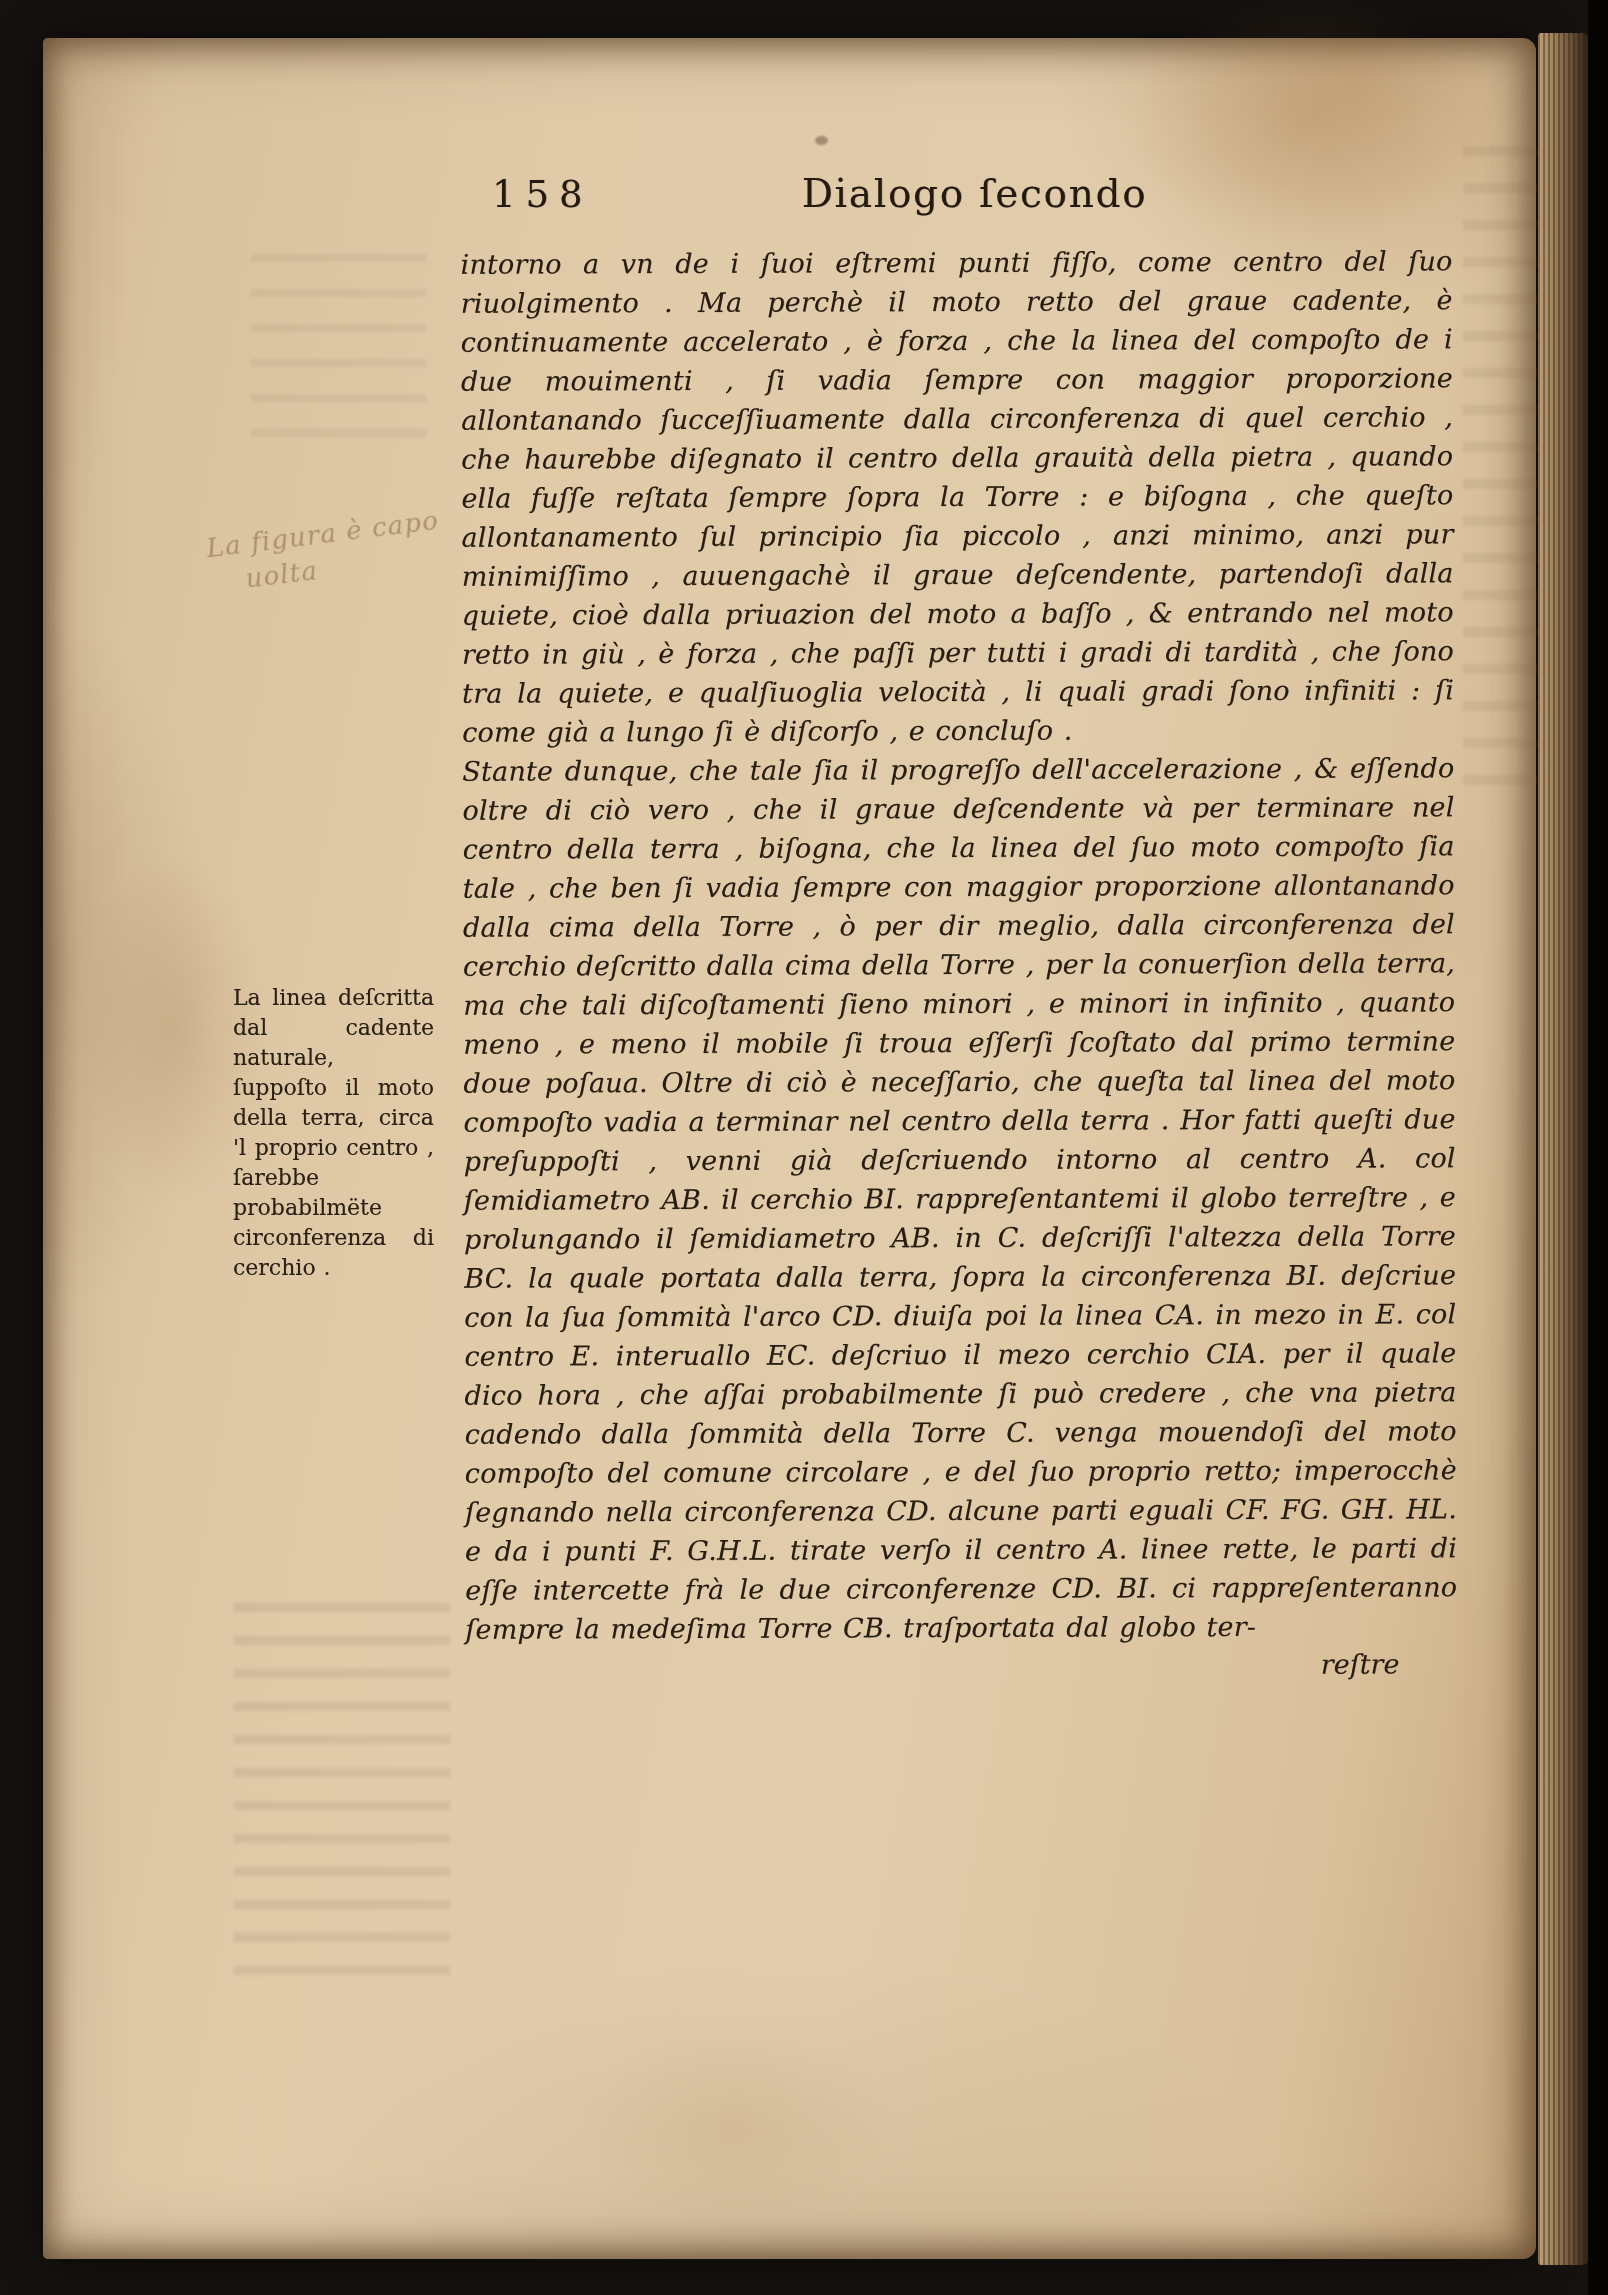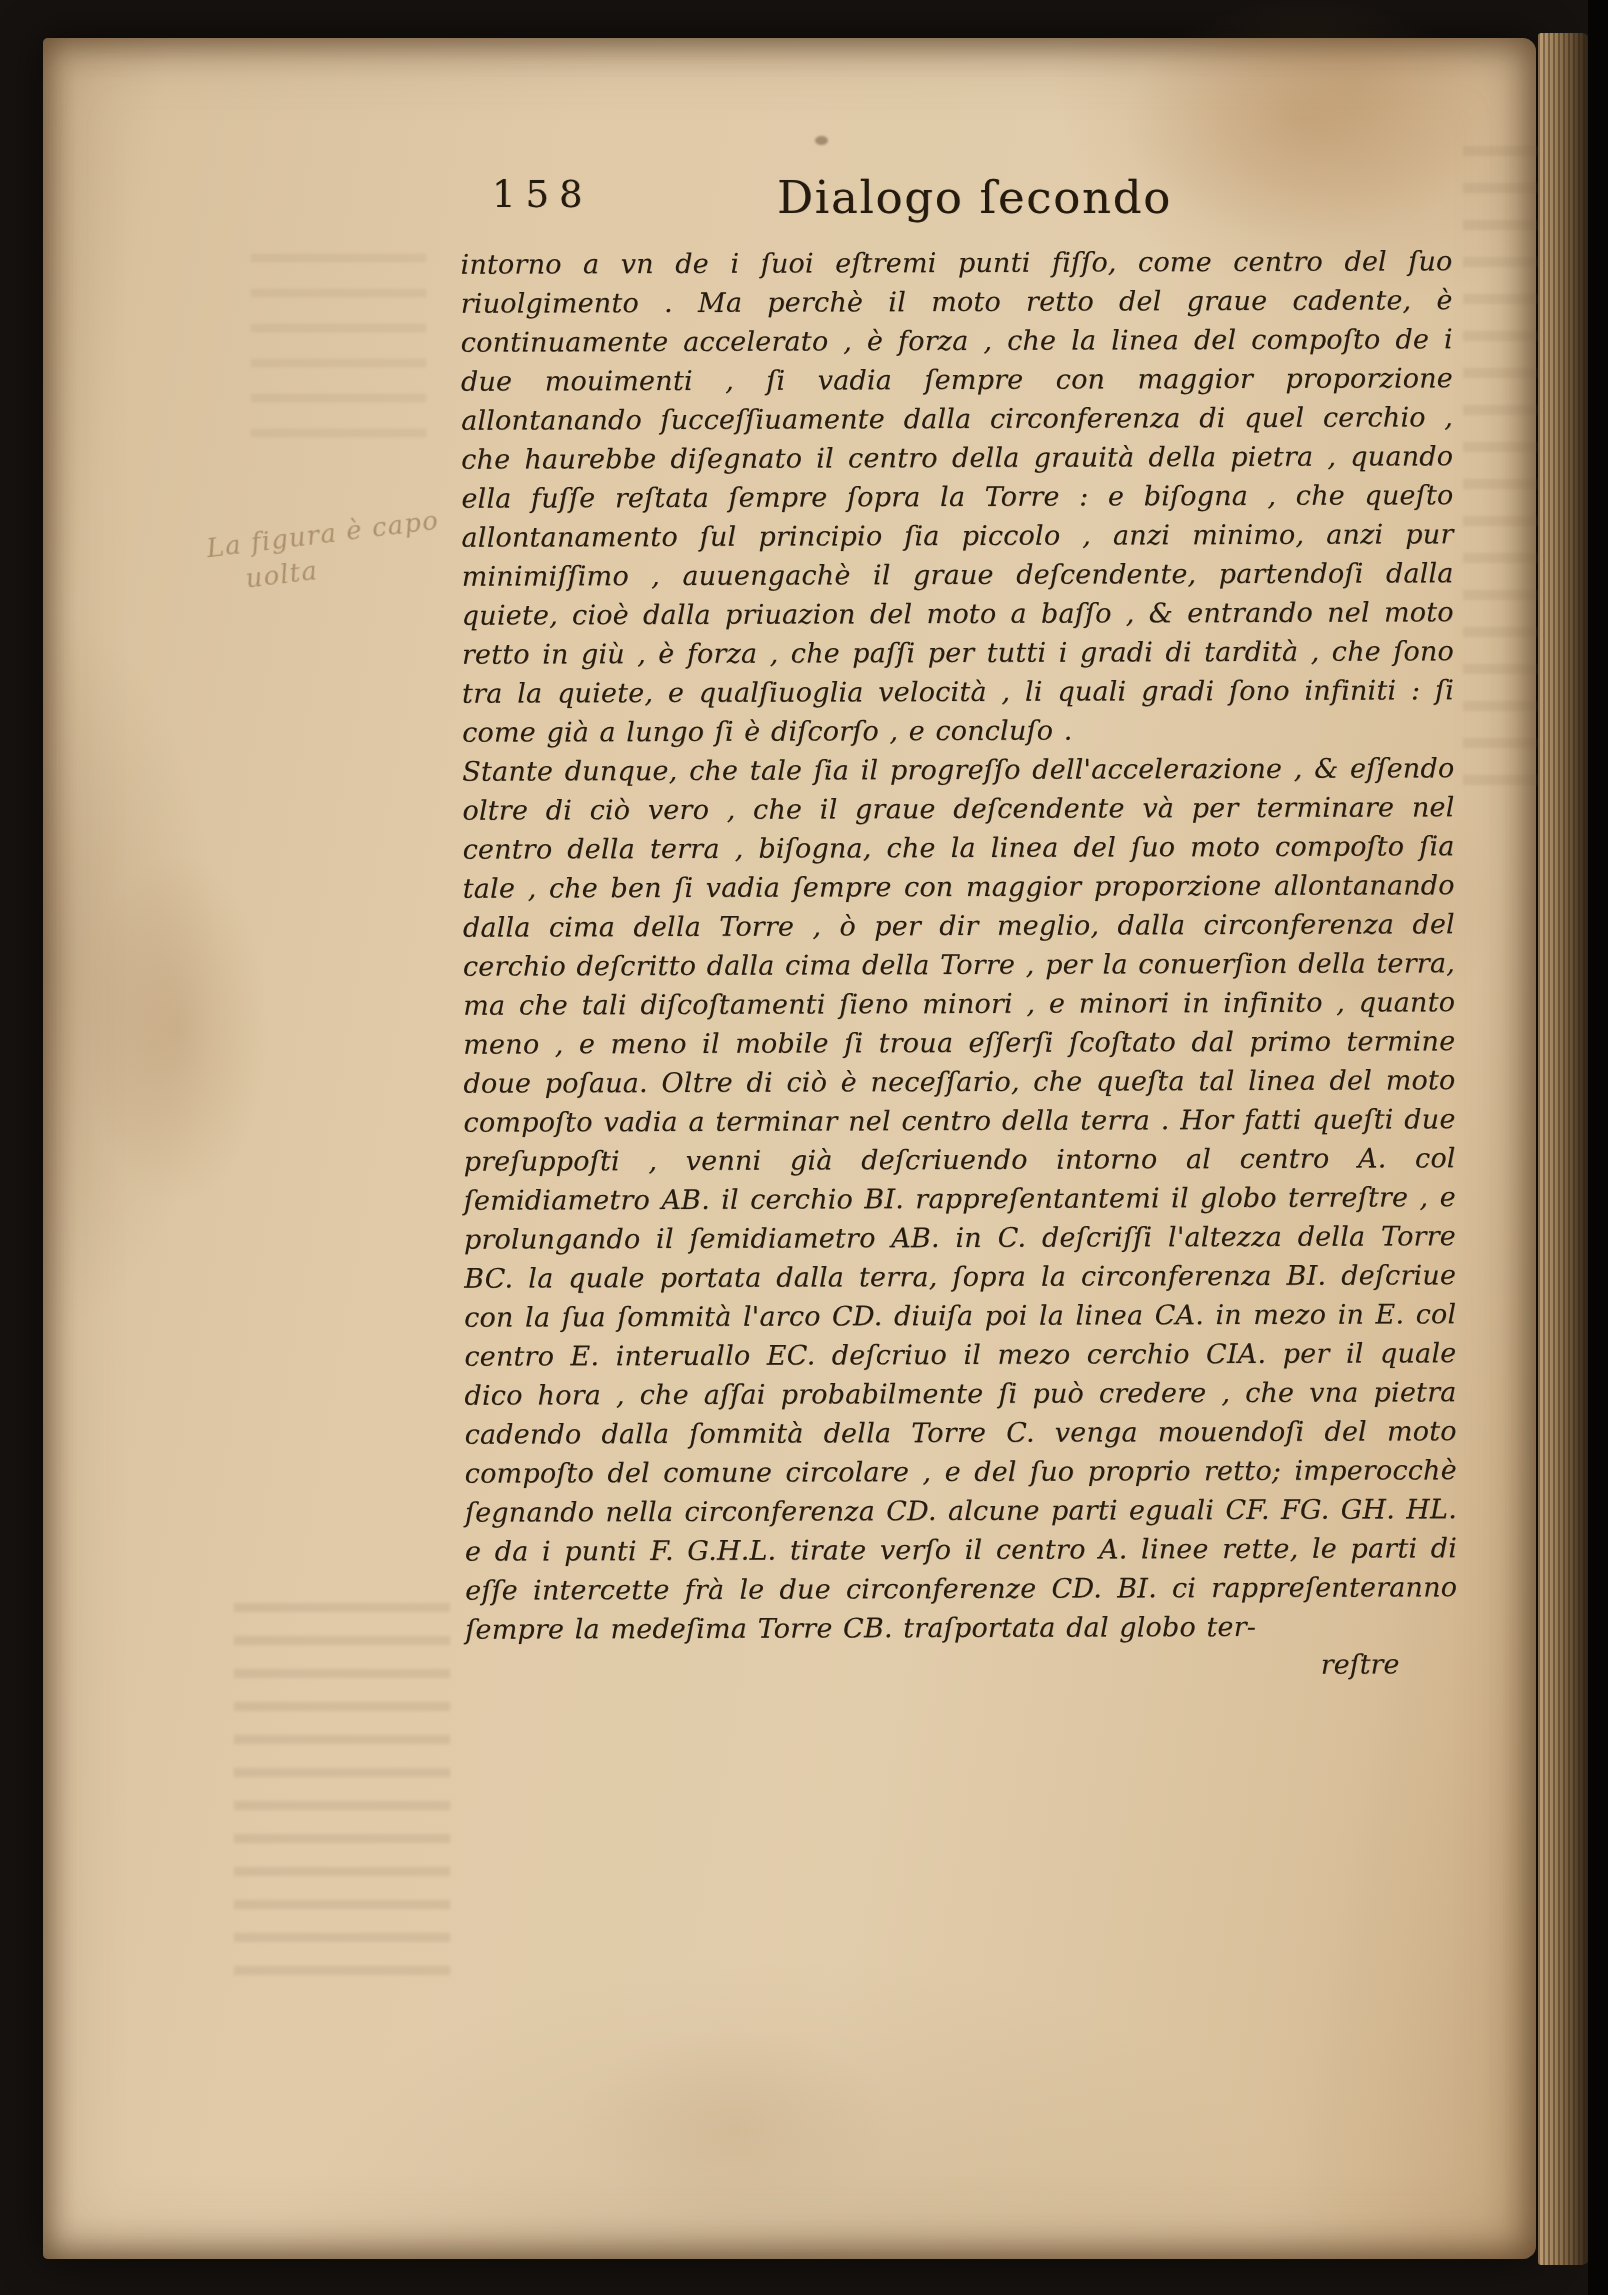--- a/index.html
+++ b/index.html
@@ -64,21 +64,21 @@
     color: #241a0e;
     text-shadow: 0.4px 0.4px 0.7px rgba(40,28,14,0.4);
     margin-left: 33px;
   }
   .running-header {
     position: absolute;
     left: 707px;
     top: 133px;
     width: 449px;
     text-align: center;
-    font-size: 45px;
+    font-size: 39px;
     letter-spacing: 1.7px;
     color: #241a0e;
     text-shadow: 0.4px 0.4px 0.7px rgba(40,28,14,0.4);
   }
   .text-block {
     position: absolute;
     left: 420px;
     top: 205px;
     width: 992px;
     color: #271c10;
@@ -173,20 +173,21 @@
 
     <div class="page-number">158</div>
     <div class="running-header">Dialogo ſecondo</div>
 
     <div class="text-block">
       <p class="para">intorno a vn de i ſuoi eſtremi punti fiſſo, come centro del ſuo riuolgimento . Ma perchè il moto retto del graue cadente, è continuamente accelerato , è forza , che la linea del compoſto de i due mouimenti , ſi vadia ſempre con maggior proporzione allontanando ſucceſſiuamente dalla circonferenza di quel cerchio , che haurebbe diſegnato il centro della grauità della pietra , quando ella fuſſe reſtata ſempre ſopra la Torre : e biſogna , che queſto allontanamento ſul principio ſia piccolo , anzi minimo, anzi pur minimiſſimo , auuengachè il graue deſcendente, partendoſi dalla quiete, cioè dalla priuazion del moto a baſſo , &amp; entrando nel moto retto in giù , è forza , che paſſi per tutti i gradi di tardità , che ſono tra la quiete, e qualſiuoglia velocità , li quali gradi ſono infiniti : ſi come già a lungo ſi è diſcorſo , e concluſo .</p>
       <p class="para">Stante dunque, che tale ſia il progreſſo dell'accelerazione , &amp; eſſendo oltre di ciò vero , che il graue deſcendente và per terminare nel centro della terra , biſogna, che la linea del ſuo moto compoſto ſia tale , che ben ſi vadia ſempre con maggior proporzione allontanando dalla cima della Torre , ò per dir meglio, dalla circonferenza del cerchio deſcritto dalla cima della Torre , per la conuerſion della terra, ma che tali diſcoſtamenti ſieno minori , e minori in infinito , quanto meno , e meno il mobile ſi troua eſſerſi ſcoſtato dal primo termine doue poſaua. Oltre di ciò è neceſſario, che queſta tal linea del moto compoſto vadia a terminar nel centro della terra . Hor fatti queſti due preſuppoſti , venni già deſcriuendo intorno al centro A. col ſemidiametro AB. il cerchio BI. rappreſentantemi il globo terreſtre , e prolungando il ſemidiametro AB. in C. deſcriſſi l'altezza della Torre BC. la quale portata dalla terra, ſopra la circonferenza BI. deſcriue con la ſua ſommità l'arco CD. diuiſa poi la linea CA. in mezo in E. col centro E. interuallo EC. deſcriuo il mezo cerchio CIA. per il quale dico hora , che aſſai probabilmente ſi può credere , che vna pietra cadendo dalla ſommità della Torre C. venga mouendoſi del moto compoſto del comune circolare , e del ſuo proprio retto; imperocchè ſegnando nella circonferenza CD. alcune parti eguali CF. FG. GH. HL. e da i punti F. G.H.L. tirate verſo il centro A. linee rette, le parti di eſſe intercette frà le due circonferenze CD. BI. ci rappreſenteranno ſempre la medeſima Torre CB. traſportata dal globo ter-</p>
       <div class="catchword">reſtre</div>
     </div>
 
+    <div class="margin-note">La linea deſcritta dal cadente naturale, ſuppoſto il moto della terra, circa 'l proprio centro , ſarebbe probabilmëte circonferenza di cerchio .</div>
 
   </div>
 
   <div class="edge-stack"></div>
   <div class="spine-dark"></div>
 
 </div>
 
 
 </body></html>

